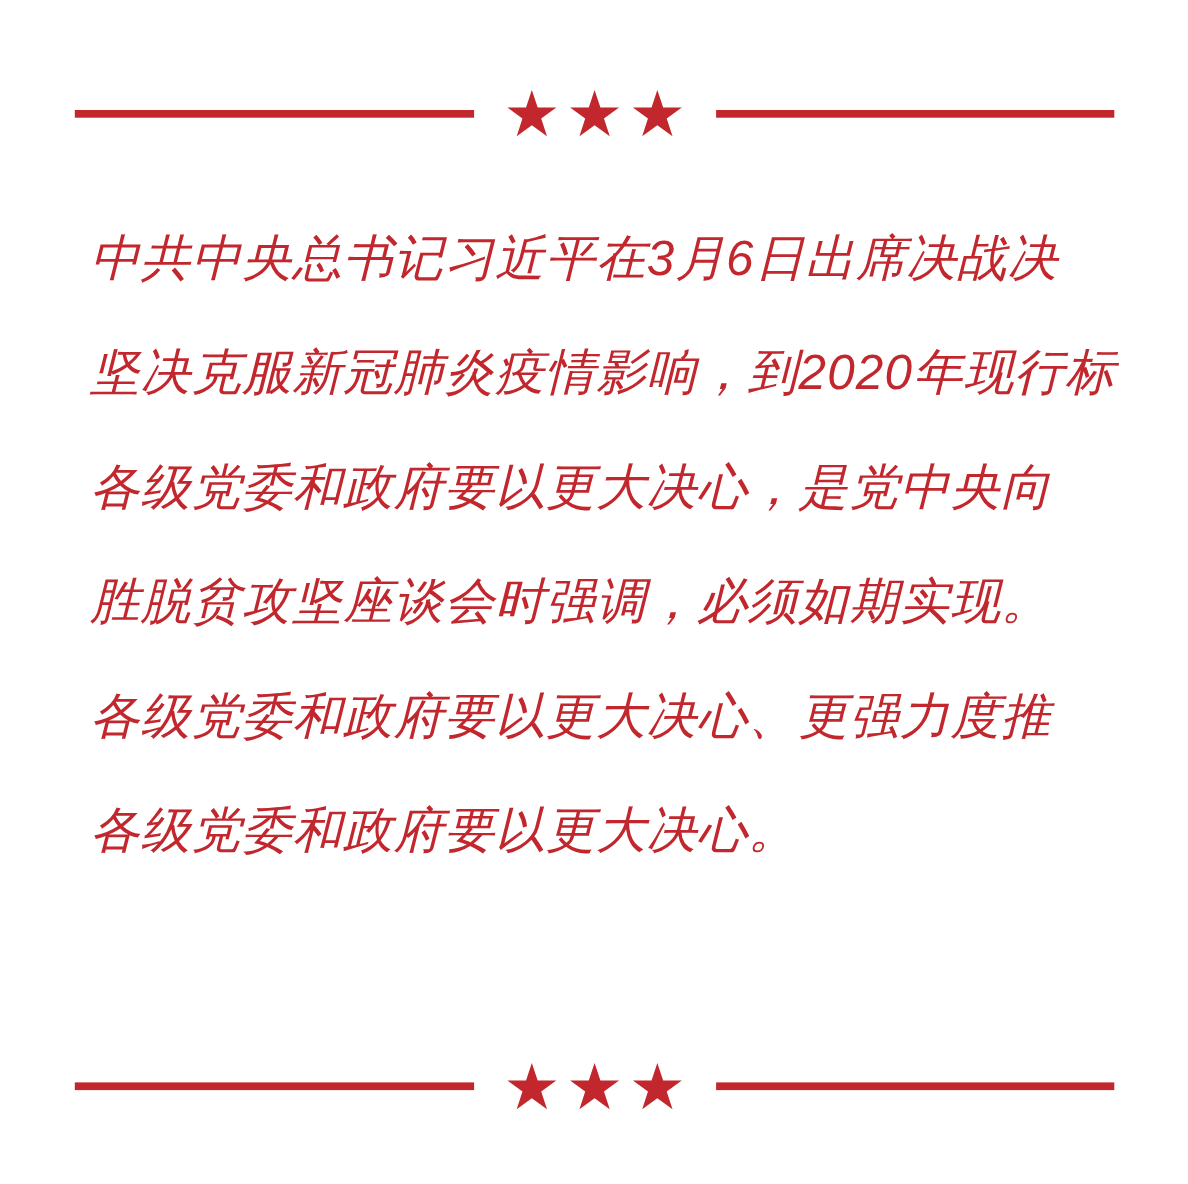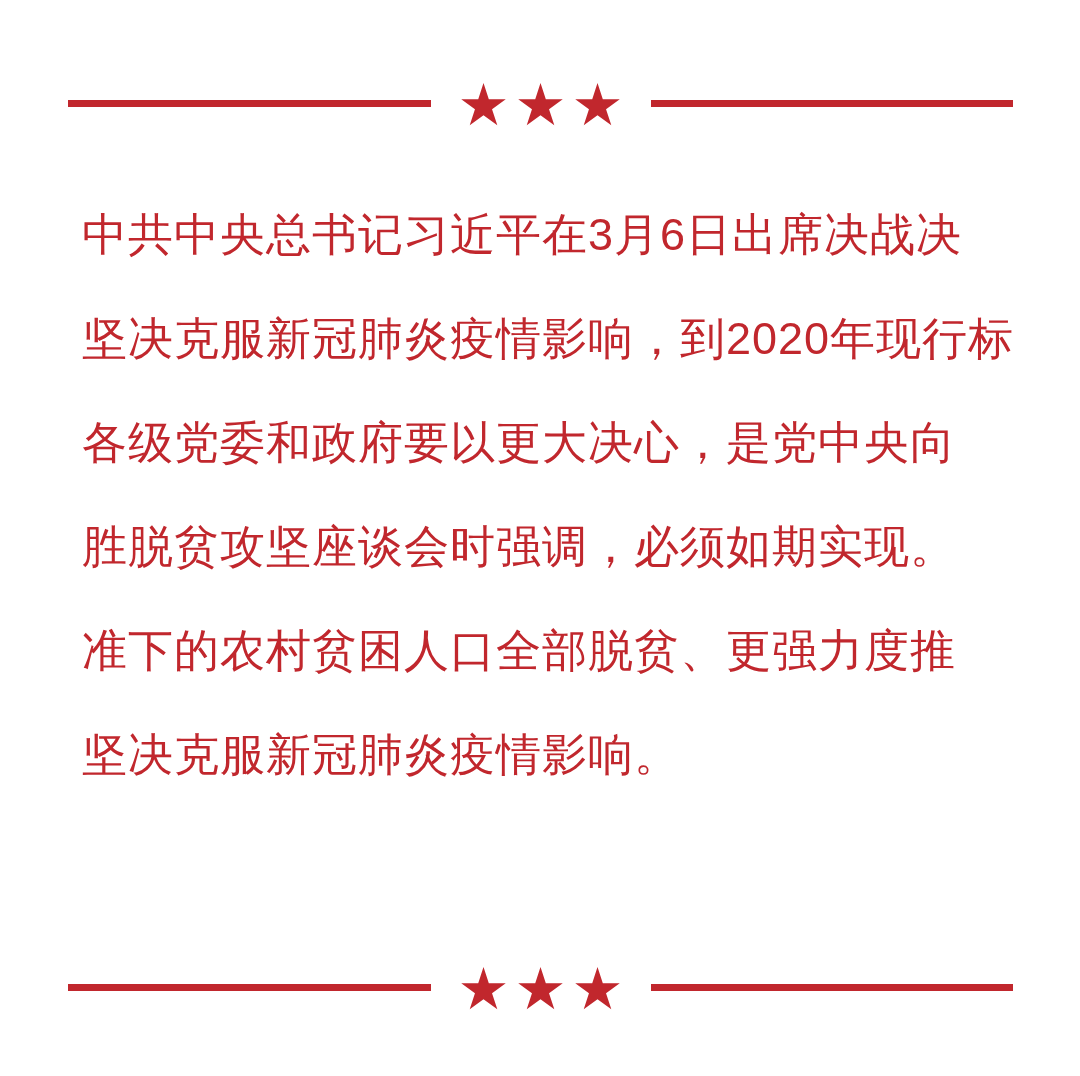--- a/index.html
+++ b/index.html
@@ -52,20 +52,21 @@
     left: 82px;
     right: 62px;
     color: var(--accent);
   }
   .paragraph-line {
     font-size: 45px;
     line-height: 104px;
     letter-spacing: 1px;
     white-space: nowrap;
     font-weight: 500;
+    font-style: italic;
   }
 </style>
 </head>
 <body style="background: rgb(255, 255, 255);">
 
 <div class="poster">
 
   <div class="divider top">
     <div class="divider-line"></div>
     <div class="stars">
@@ -74,22 +75,22 @@
       <span class="star">★</span>
     </div>
     <div class="divider-line"></div>
   </div>
 
   <div class="article">
     <div class="paragraph-line">中共中央总书记习近平在3月6日出席决战决</div>
     <div class="paragraph-line">坚决克服新冠肺炎疫情影响，到2020年现行标</div>
     <div class="paragraph-line">各级党委和政府要以更大决心，是党中央向</div>
     <div class="paragraph-line">胜脱贫攻坚座谈会时强调，必须如期实现。</div>
-    <div class="paragraph-line">准下的农村贫困人口全部脱贫、更强力度推</div>
-    <div class="paragraph-line">坚决克服新冠肺炎疫情影响。</div>
+    <div class="paragraph-line">各级党委和政府要以更大决心、更强力度推</div>
+    <div class="paragraph-line">各级党委和政府要以更大决心。</div>
   </div>
 
   <div class="divider bottom">
     <div class="divider-line"></div>
     <div class="stars">
       <span class="star">★</span>
       <span class="star">★</span>
       <span class="star">★</span>
     </div>
     <div class="divider-line"></div>

